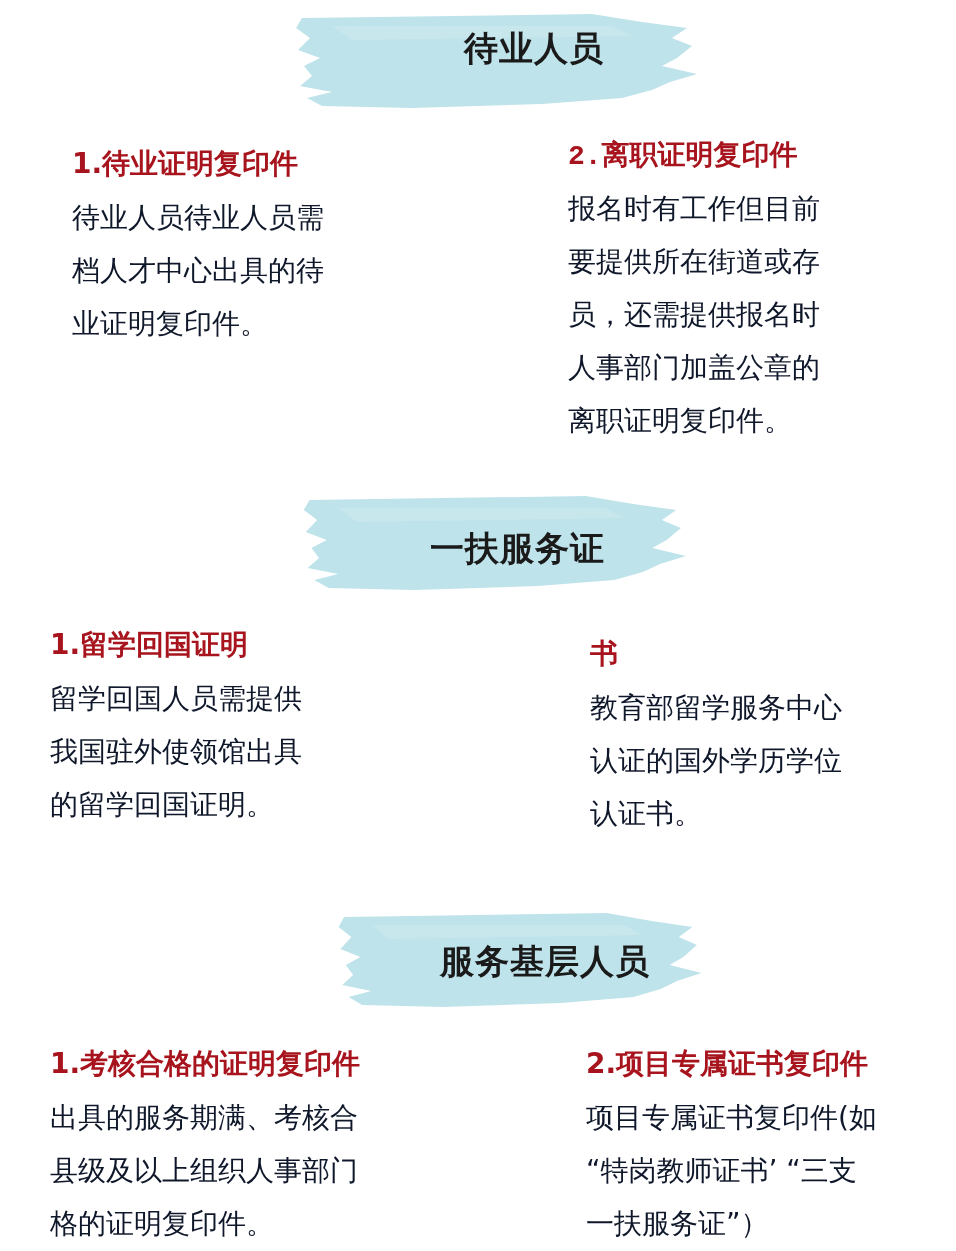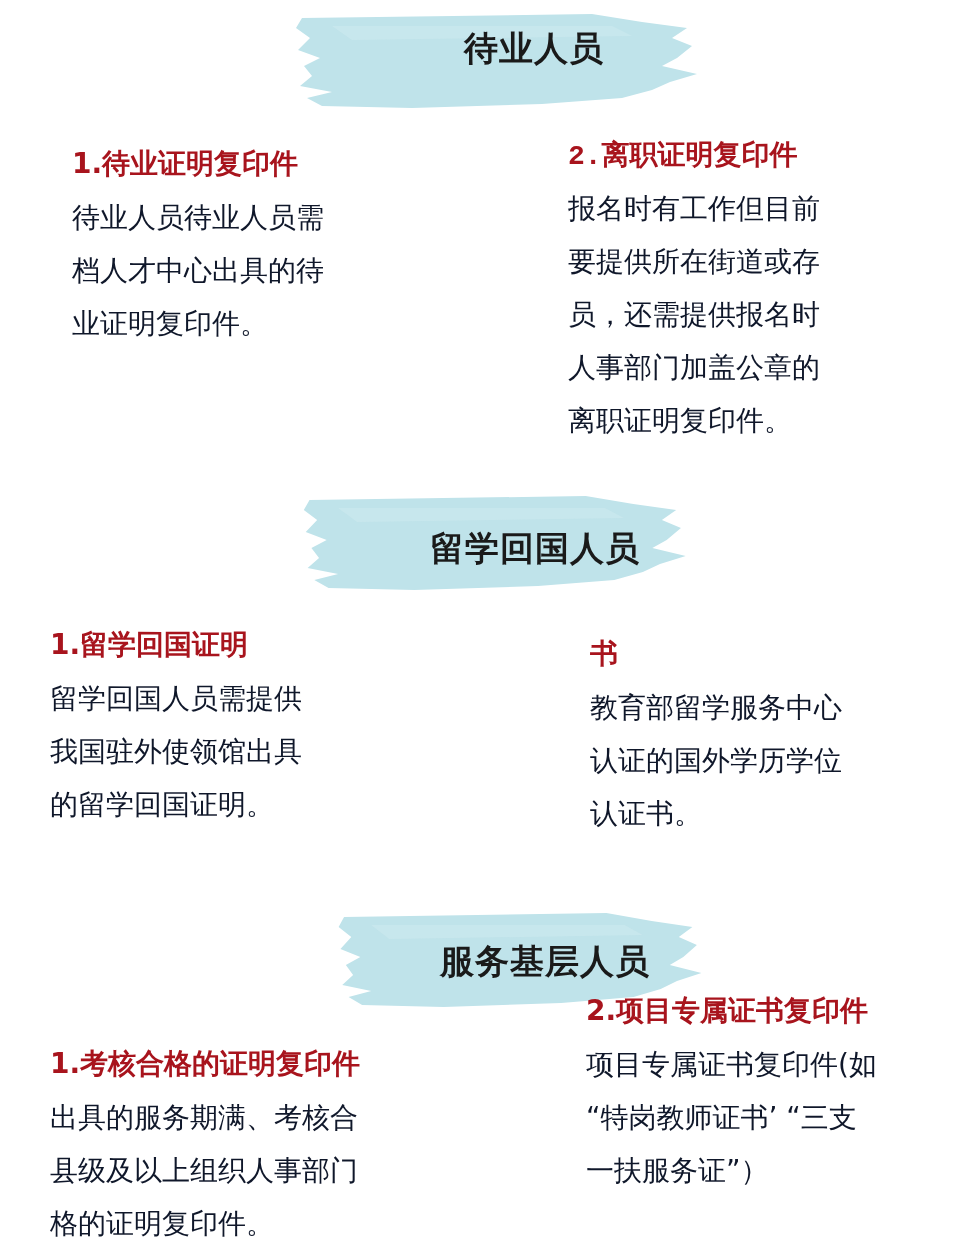--- a/index.html
+++ b/index.html
@@ -45,21 +45,21 @@
     <span class="line">人事部门加盖公章的</span>
     <span class="line">离职证明复印件。</span>
   </div>
 </div>
 
 <div class="banner" style="left:300px; top:488px; width:400px;">
   <svg class="brush" viewBox="0 0 420 110" preserveAspectRatio="none">
     <path d="M10,12 L300,8 L350,16 L395,22 L380,32 L400,40 L385,52 L370,60 L405,68 L378,76 L360,84 L330,92 L250,98 L120,102 L30,100 L15,92 L40,86 L8,80 L20,70 L12,60 L28,52 L6,44 L18,32 L4,22 Z" fill="#bfe3ea"></path>
     <path d="M40,20 L320,20 L340,30 L60,34 Z" fill="#cde9ef" opacity="0.6"></path>
   </svg>
-  <div class="banner-title" style="left:130px; top:38px;">留学回国人员</div>
+  <div class="banner-title" style="left:130px; top:38px;">一扶服务证</div>
 </div>
 
 <div class="item" style="left:50px; top:618px; width:320px;">
   <div class="item-title">1.留学回国证明</div>
   <div class="item-body">
     <span class="line">留学回国人员需提供</span>
     <span class="line">我国驻外使领馆出具</span>
     <span class="line">的留学回国证明。</span>
   </div>
 </div>
@@ -85,20 +85,20 @@
 
 <div class="item" style="left:50px; top:1037px; width:360px;">
   <div class="item-title">1.考核合格的证明复印件</div>
   <div class="item-body">
     <span class="line">出具的服务期满、考核合</span>
     <span class="line">县级及以上组织人事部门</span>
     <span class="line">格的证明复印件。</span>
   </div>
 </div>
 
-<div class="item" style="left:586px; top:984px; width:360px;">
+<div class="item" style="left:586px; top:1037px; width:360px;">
   <div class="item-title">2.项目专属证书复印件</div>
   <div class="item-body">
     <span class="line">项目专属证书复印件(如</span>
     <span class="line">“特岗教师证书’  “三支</span>
     <span class="line">一扶服务证”）</span>
   </div>
 </div>
 
 </body></html>

